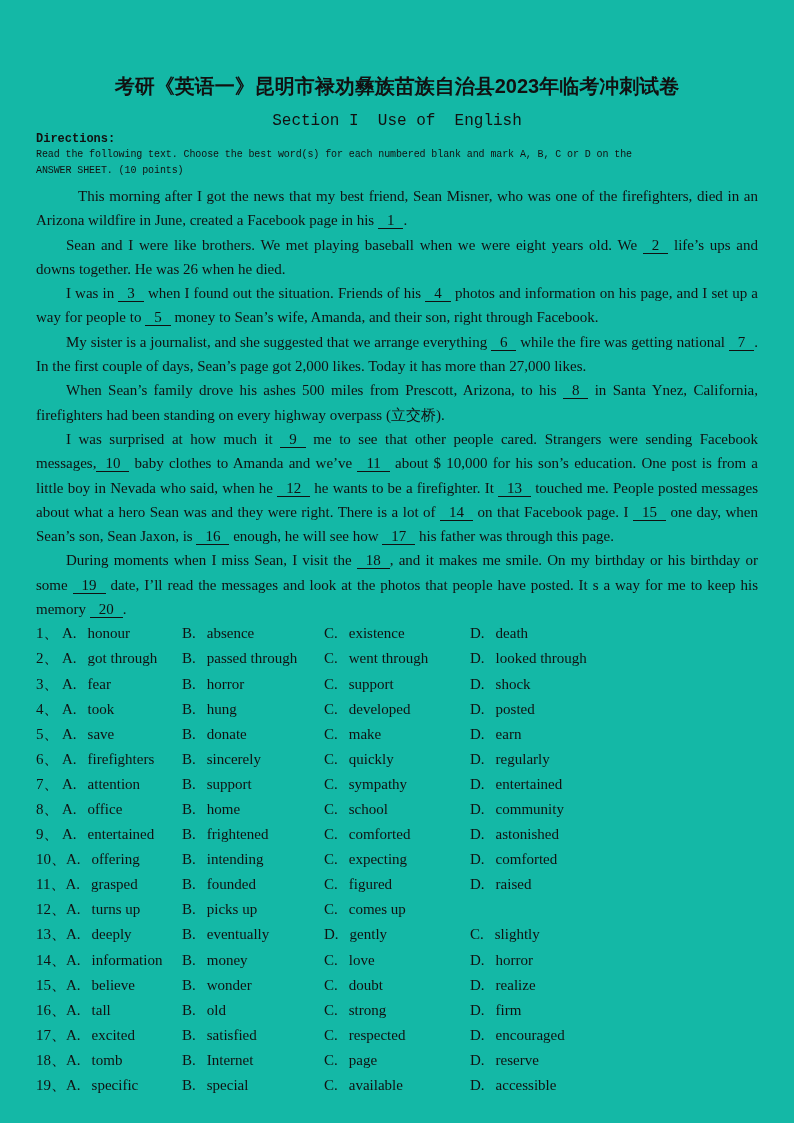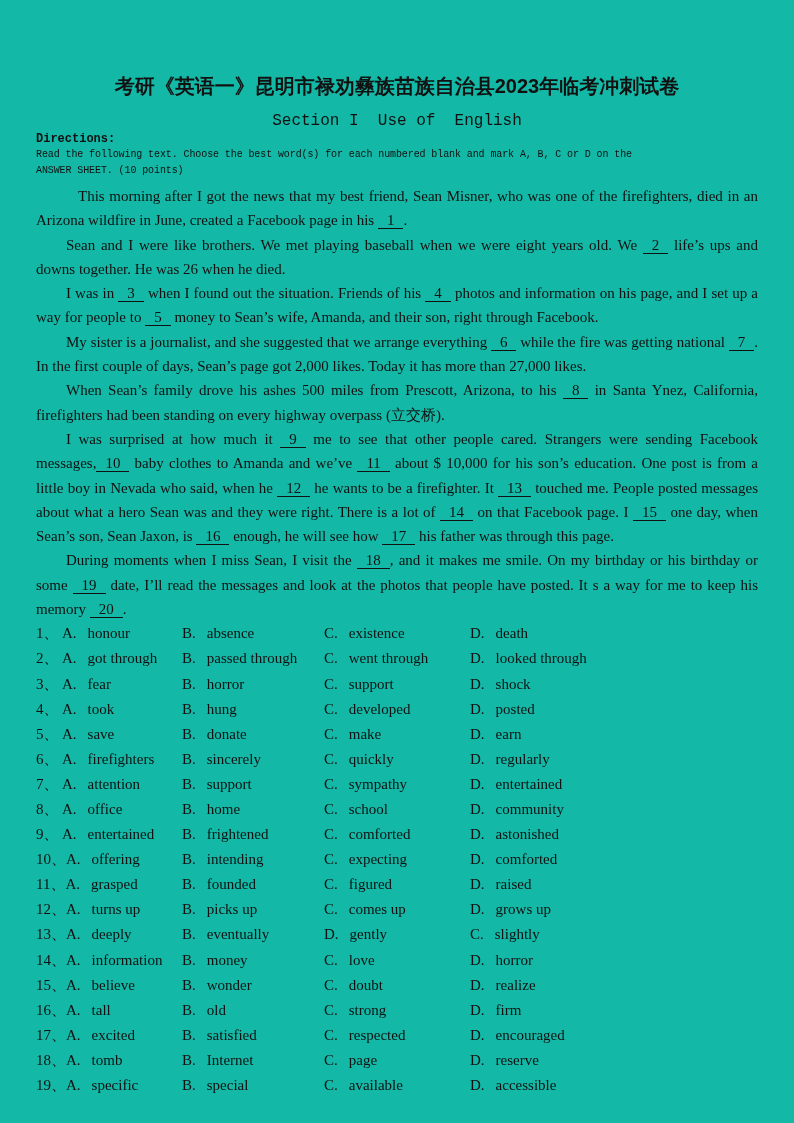--- a/index.html
+++ b/index.html
@@ -168,21 +168,20 @@
       <div class="q-row">
         <span class="q-cell"><span class="q-num">11、</span><span class="q-letter">A.</span><span class="q-text">grasped</span></span>
         <span class="q-cell"><span class="q-letter">B.</span><span class="q-text">founded</span></span>
         <span class="q-cell"><span class="q-letter">C.</span><span class="q-text">figured</span></span>
         <span class="q-cell"><span class="q-letter">D.</span><span class="q-text">raised</span></span>
       </div>
       <div class="q-row">
         <span class="q-cell"><span class="q-num">12、</span><span class="q-letter">A.</span><span class="q-text">turns up</span></span>
         <span class="q-cell"><span class="q-letter">B.</span><span class="q-text">picks up</span></span>
         <span class="q-cell"><span class="q-letter">C.</span><span class="q-text">comes up</span></span>
-        <span class="q-cell"><span class="q-letter">D.</span><span class="q-text">grows up</span></span>
       </div>
       <div class="q-row">
         <span class="q-cell"><span class="q-num">13、</span><span class="q-letter">A.</span><span class="q-text">deeply</span></span>
         <span class="q-cell"><span class="q-letter">B.</span><span class="q-text">eventually</span></span>
         <span class="q-cell"><span class="q-letter">D.</span><span class="q-text">gently</span></span>
         <span class="q-cell"><span class="q-letter">C.</span><span class="q-text">slightly</span></span>
       </div>
       <div class="q-row">
         <span class="q-cell"><span class="q-num">14、</span><span class="q-letter">A.</span><span class="q-text">information</span></span>
         <span class="q-cell"><span class="q-letter">B.</span><span class="q-text">money</span></span>

